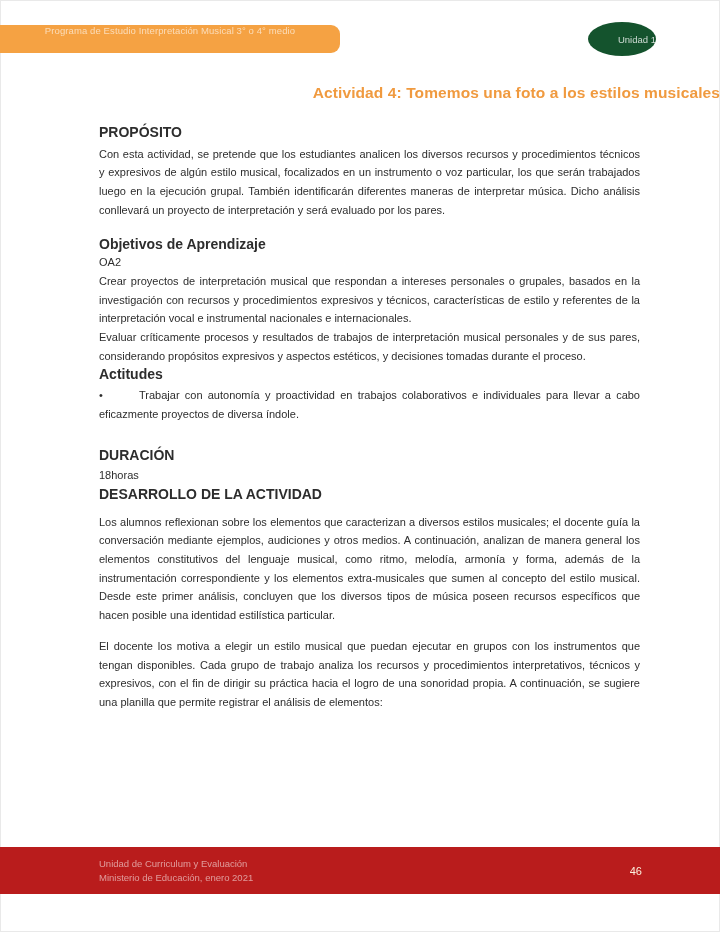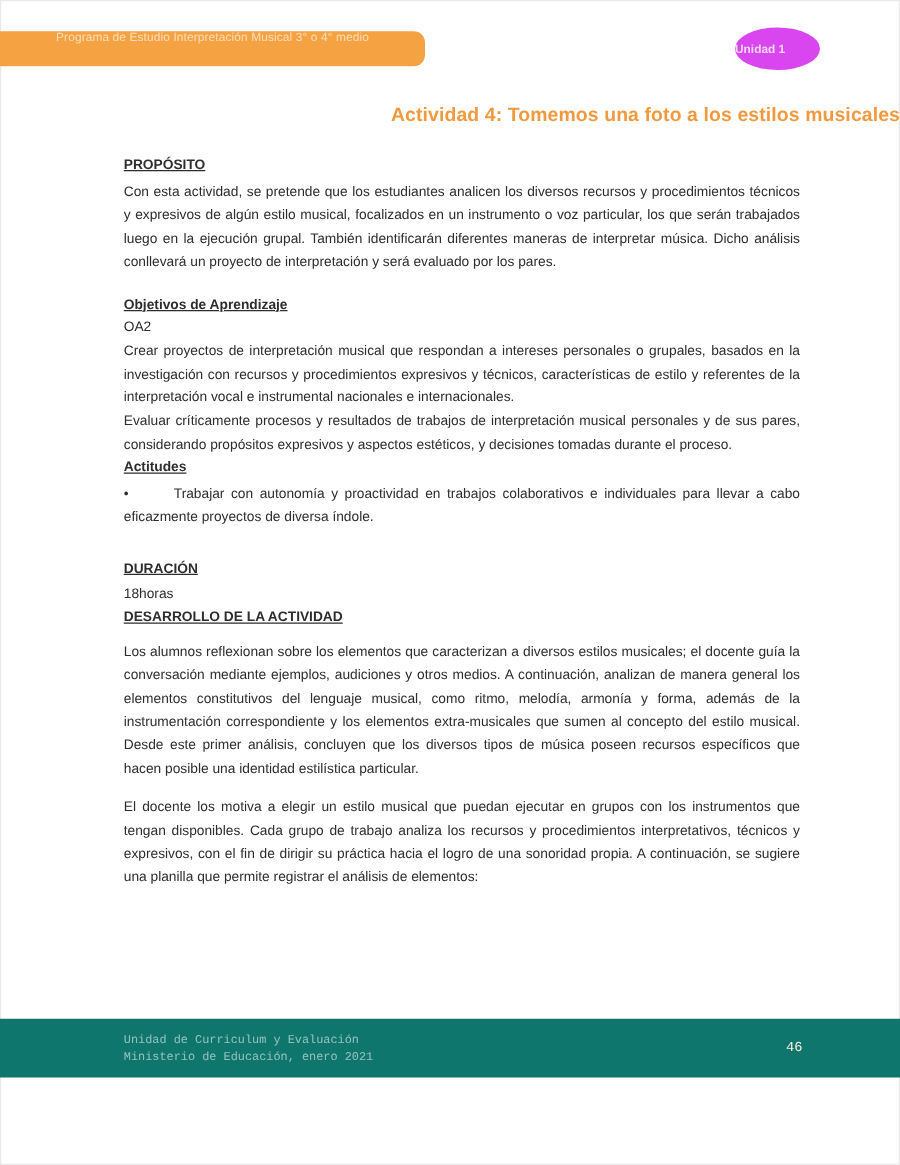--- a/index.html
+++ b/index.html
@@ -20,64 +20,62 @@
     width: 340px; height: 28px;
     background: #f5a243;
     border-radius: 0 9px 9px 0;
     display: flex; align-items: flex-start; justify-content: center;
     color: rgba(255,255,255,0.62);
     font-size: 9.5px; letter-spacing: 0.1px;
   }
   .unit-badge {
     position: absolute; right: 64px; top: 0;
     width: 68px; height: 34px;
-    background: #d946ef;
+    background: #14532d;
     border-radius: 50%;
-    display: flex; align-items: center; justify-content: flex-start;
+    display: flex; align-items: center; justify-content: flex-end;
     color: rgba(255,255,255,0.78);
     font-size: 9.5px;
-    font-weight: bold;
   }
 
   
   .title {
     padding-top: 84px;
     text-align: right;
     color: #f09a3f;
     font-size: 15.5px;
     font-weight: bold;
     letter-spacing: 0.1px;
   }
 
   
   .content {
     margin: 21px 80px 0 99px;
     font-size: 11px;
     line-height: 18.7px;
     text-align: justify;
   }
   .content p { margin: 0; }
-  .sec-heading { font-size: 11px; font-weight: bold; text-align: left; text-decoration: underline; }
+  .sec-heading { font-size: 14px; font-weight: bold; text-align: left; }
   .h-proposito  { margin-bottom: 3px; }
   .h-objetivos  { margin-top: 15px; }
   .h-actitudes  { margin-bottom: 2px; }
   .h-duracion   { margin-top: 22px; margin-bottom: 2px; }
   .h-desarrollo { margin-bottom: 9px; }
   .oa-code { line-height: 18.7px; }
   .bullet-item .bullet { display: inline-block; width: 40px; }
   .para + .para { margin-top: 12px !important; }
 
   
   .footer {
-    position: absolute; left: 0; top: 815px;
+    position: absolute; left: 0; top: 847px;
     width: 100%; height: 47px;
-    background: #0f766e;
+    background: #b91c1c;
     display: flex; align-items: center; justify-content: space-between;
     padding: 0 78px 0 99px;
-    font-family: Liberation Mono, monospace;
   }
   .footer-lines { font-size: 9.5px; line-height: 14px; color: rgba(255,255,255,0.55); }
   .page-number { font-size: 11px; color: #fcf0de; }
 </style>
 </head>
 <body>
 
 <div class="header">
   <div class="program-badge">
     <span>Programa de Estudio Interpretación Musical 3° o 4° medio</span>

